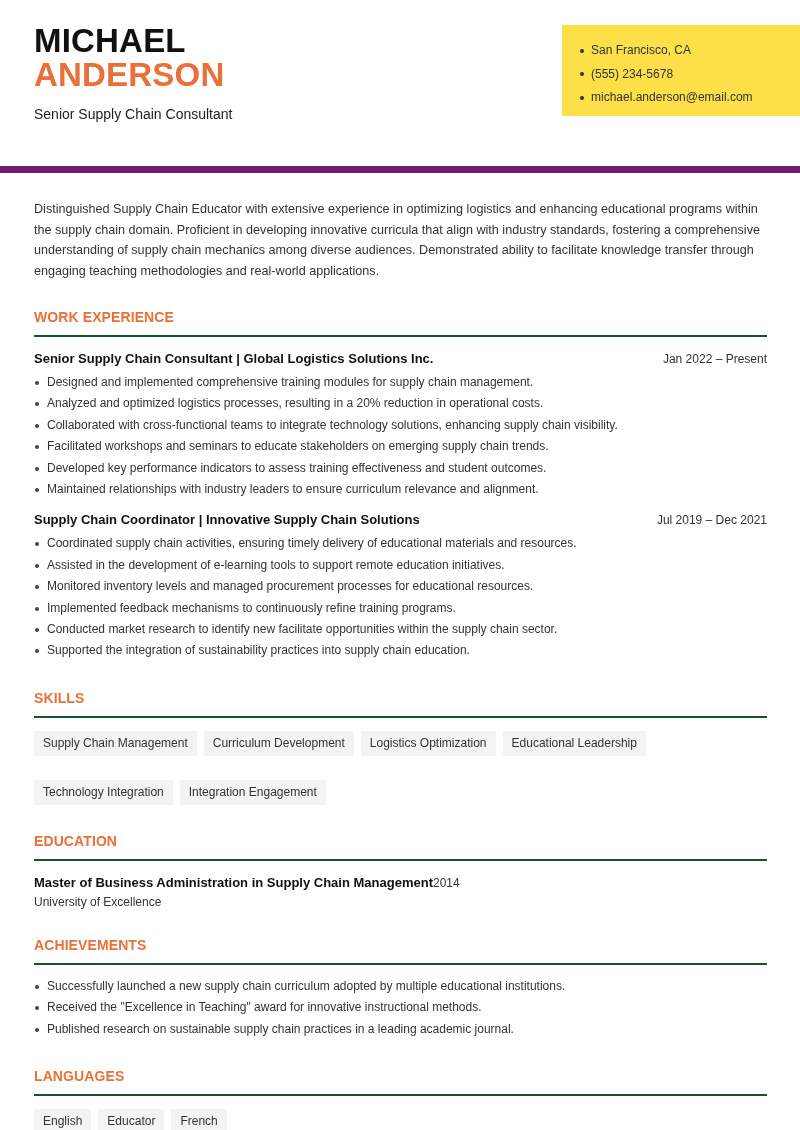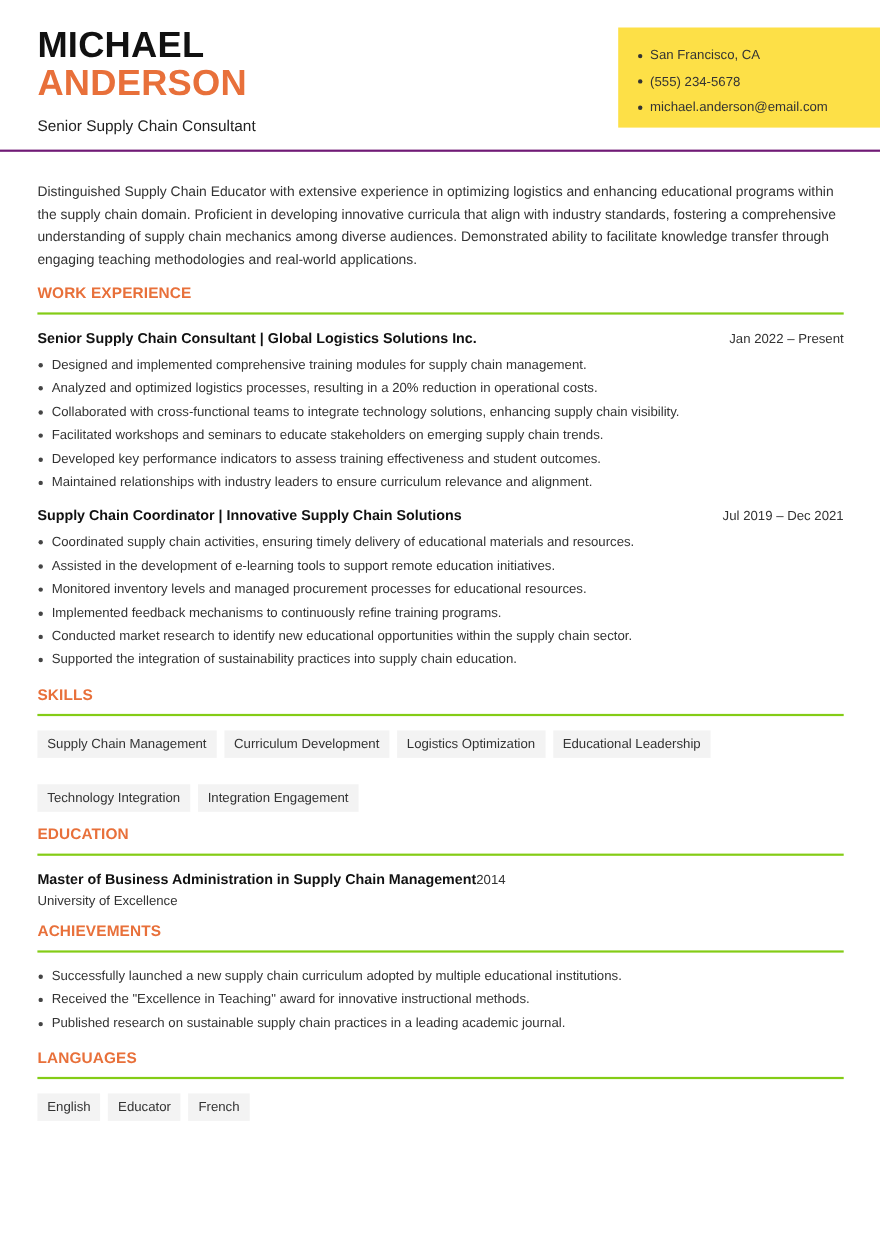--- a/index.html
+++ b/index.html
@@ -5,22 +5,22 @@
   * { margin: 0; padding: 0; box-sizing: border-box; }
   html, body { width: 800px; height: 1130px; background: #ffffff; }
   body {
     font-family: "Liberation Sans", sans-serif;
     color: #222;
     position: relative;
     overflow: hidden;
   }
   .header {
     position: relative;
-    height: 138px;
-    border-bottom: 2px solid #701a75;
+    height: 173px;
+    border-bottom: 7px solid #701a75;
     text-decoration: underline;
   }
   .name-block {
     position: absolute;
     left: 34px;
     top: 24px;
   }
   .first-name {
     font-size: 33px;
     font-weight: 700;
@@ -70,23 +70,23 @@
   .summary {
     margin-top: 26px;
     font-size: 12.6px;
     line-height: 20.5px;
     color: #333;
   }
   .section-title {
     font-size: 14px;
     font-weight: 700;
     color: #e8703a;
-    margin-top: 12px;
+    margin-top: 28px;
     padding-bottom: 10px;
-    border-bottom: 2px solid #84cc16;
+    border-bottom: 2px solid #14532d;
     letter-spacing: 0.1px;
   }
   .job {
     margin-top: 14px;
   }
   .job + .job { margin-top: 12px; }
   .job-head {
     display: flex;
     justify-content: space-between;
     align-items: baseline;
@@ -190,21 +190,21 @@
   <div class="job">
     <div class="job-head">
       <span class="job-role">Supply Chain Coordinator | Innovative Supply Chain Solutions</span>
       <span class="job-date">Jul 2019 – Dec 2021</span>
     </div>
     <ul class="bullets">
       <li>Coordinated supply chain activities, ensuring timely delivery of educational materials and resources.</li>
       <li>Assisted in the development of e-learning tools to support remote education initiatives.</li>
       <li>Monitored inventory levels and managed procurement processes for educational resources.</li>
       <li>Implemented feedback mechanisms to continuously refine training programs.</li>
-      <li>Conducted market research to identify new educational opportunities within the supply chain sector.</li>
+      <li>Conducted market research to identify new facilitate opportunities within the supply chain sector.</li>
       <li>Supported the integration of sustainability practices into supply chain education.</li>
     </ul>
   </div>
 
   <div class="section-title">SKILLS</div>
   <div class="tags">
     <span class="tag">Supply Chain Management</span>
     <span class="tag">Curriculum Development</span>
     <span class="tag">Logistics Optimization</span>
     <span class="tag">Educational Leadership</span>

